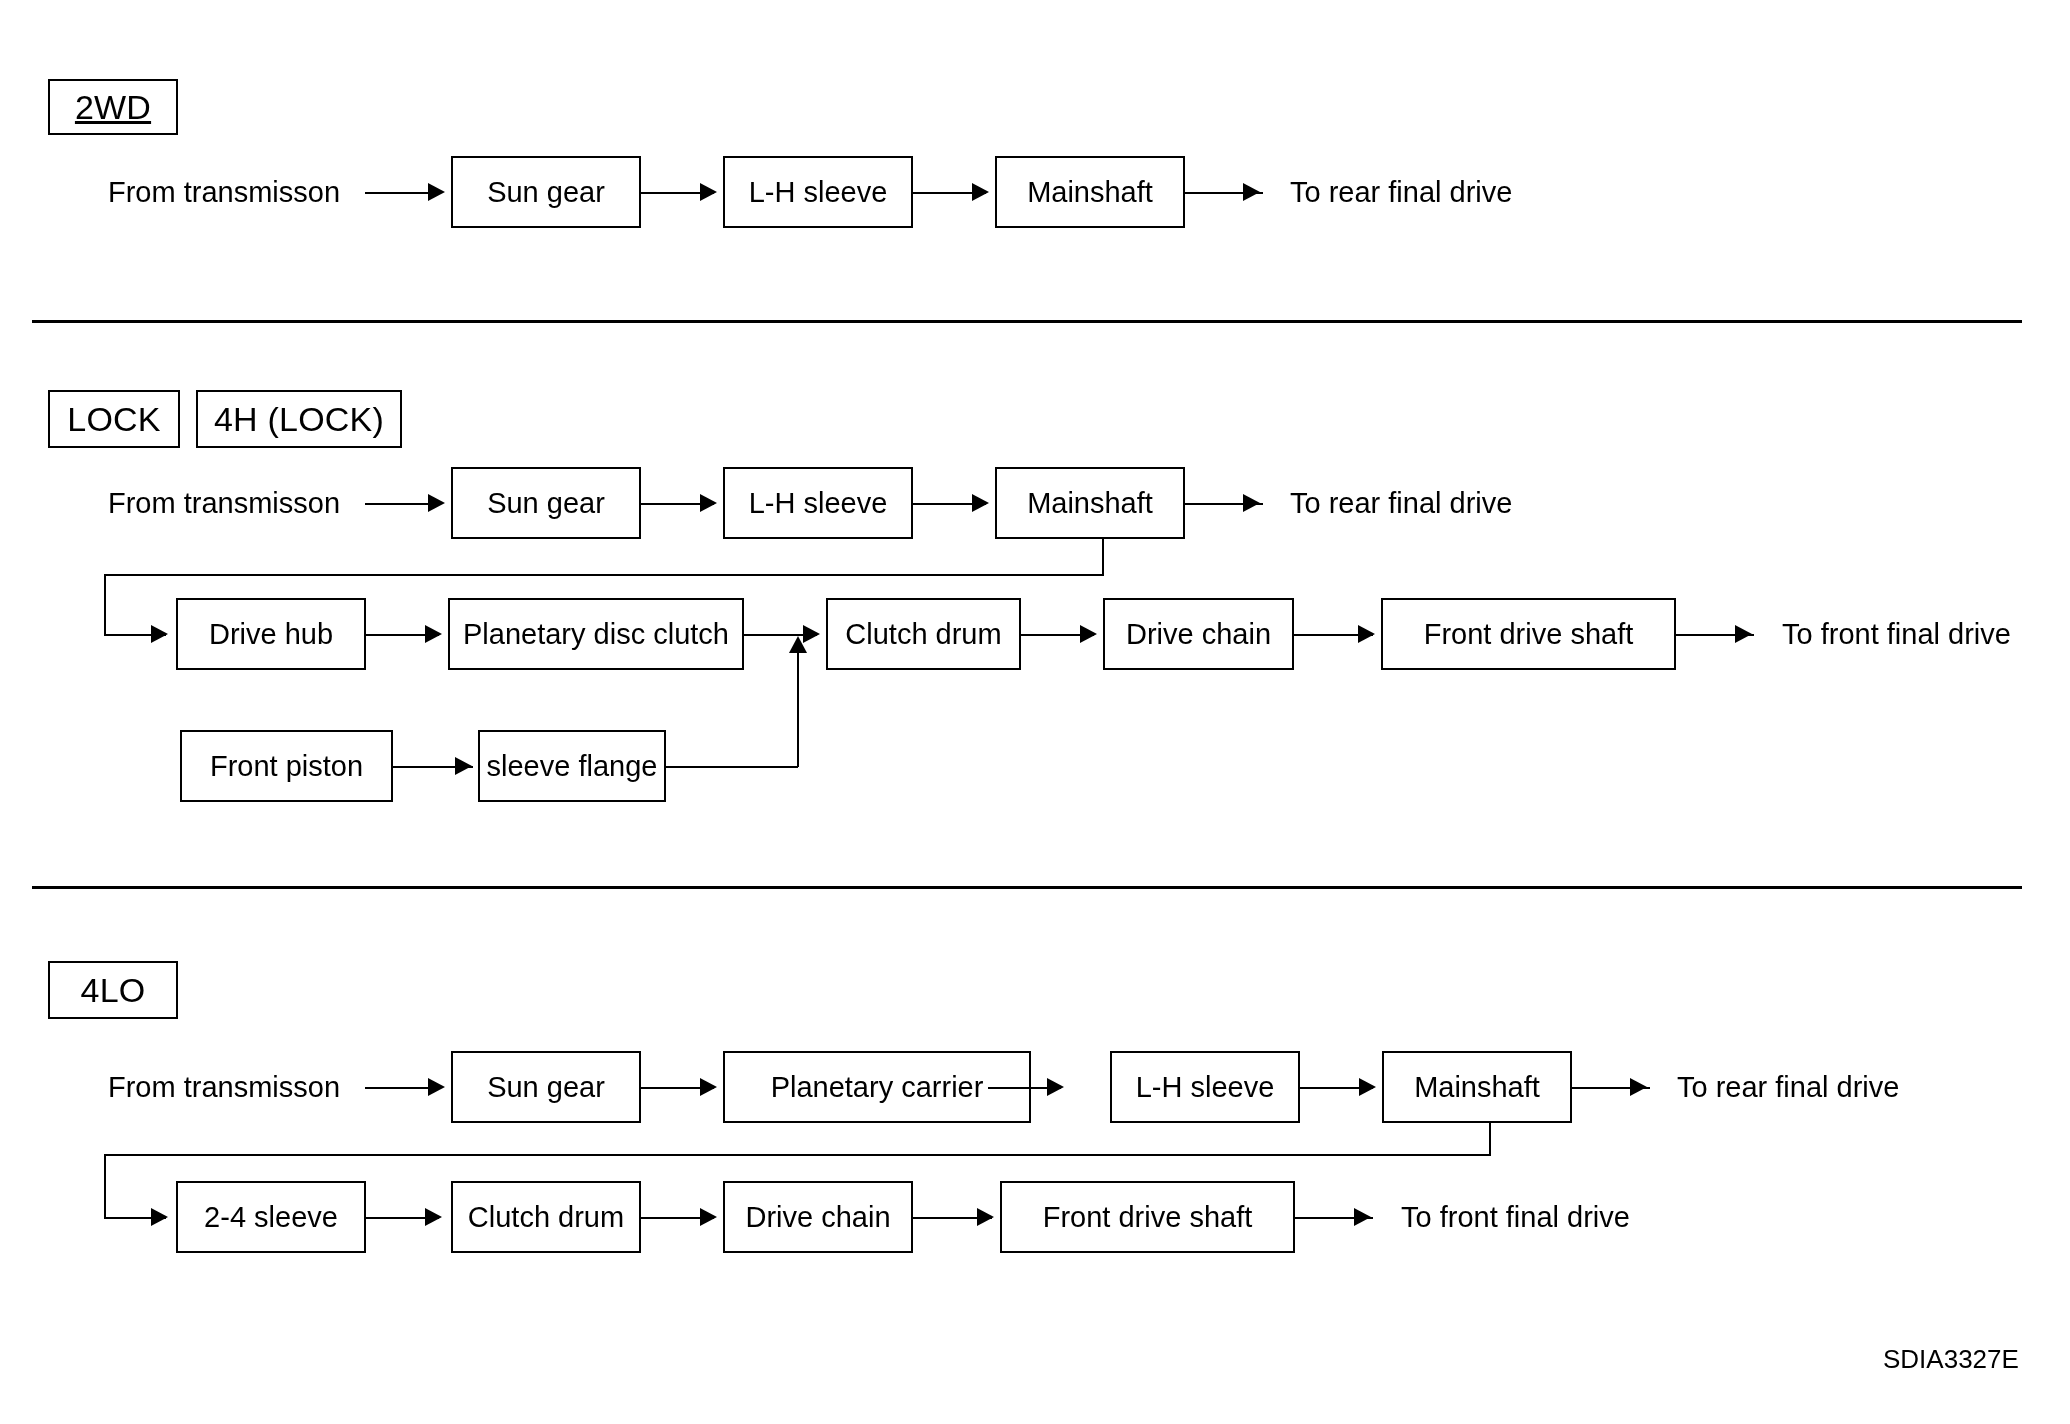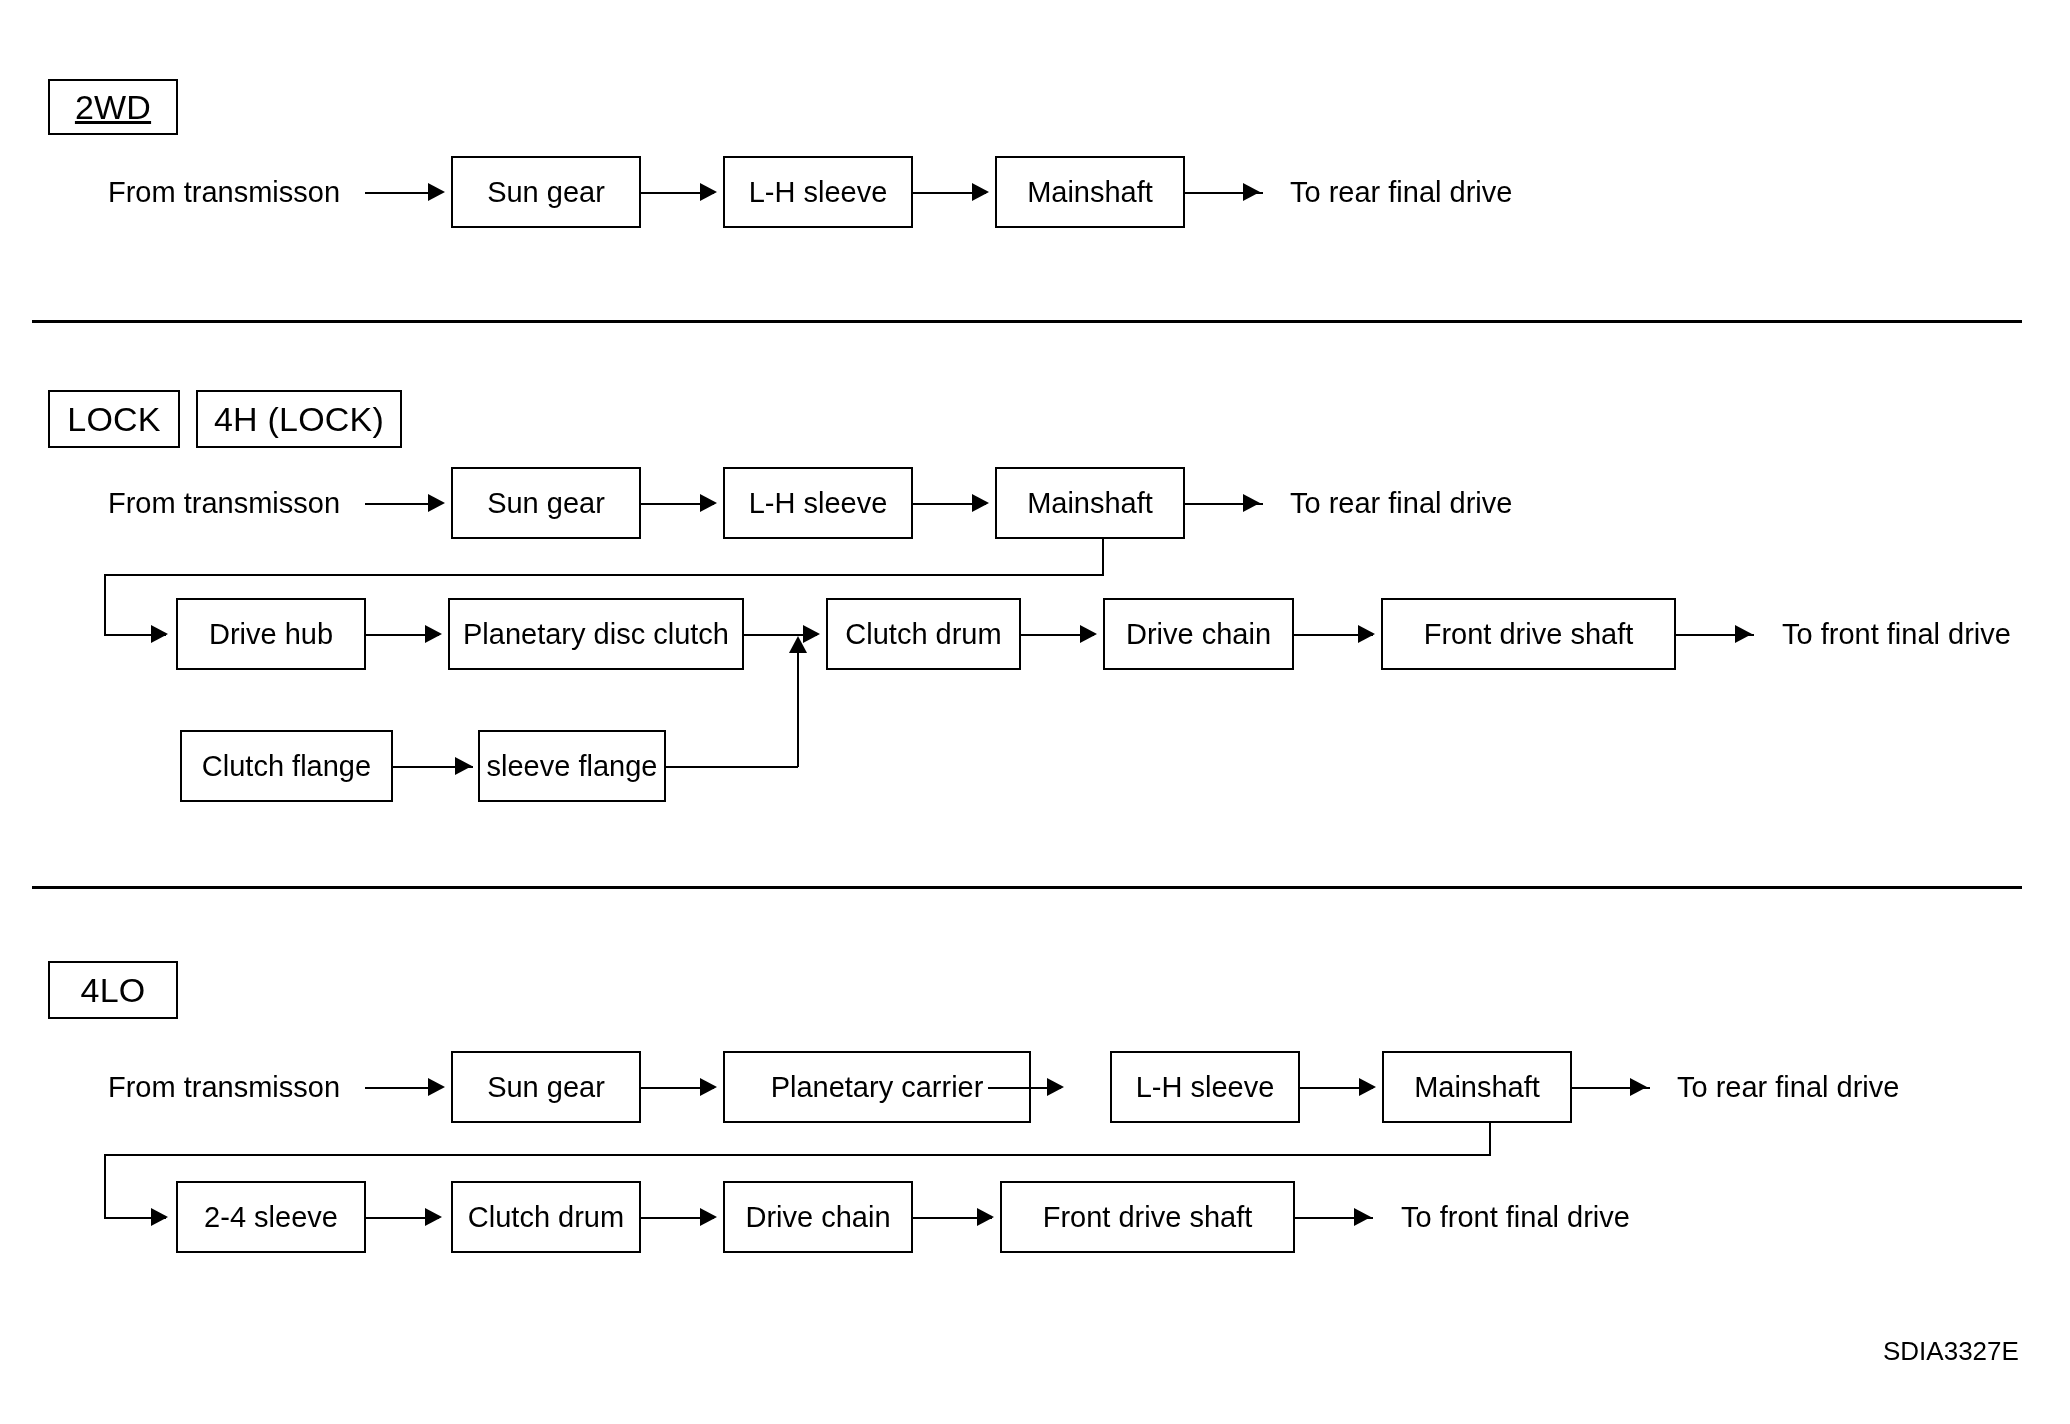--- a/index.html
+++ b/index.html
@@ -89,20 +89,21 @@
     height: 0;
     border-top: 3px solid #000;
   }
 
   
   .ref-code {
     position: absolute;
     font-size: 26px;
     line-height: 1;
     white-space: nowrap;
+    margin-top: 8px;
   }
 </style>
 </head>
 <body>
 
 <div id="page">
 
   <section>
 
     <div class="mode-chip" style="left:48px; top:79px; width:130px; height:56px;text-decoration:underline;">
@@ -214,21 +215,21 @@
     <div class="node" style="left:1381px; top:598px; width:295px; height:72px;">
       <span>Front drive shaft</span>
     </div>
 
     <div class="hline" style="left:1676px; top:634px; width:78px;"></div>
     <div class="arrow-r" style="left:1735px; top:625px;"></div>
 
     <div class="term" style="left:1782px; top:620px;">To front final drive</div>
 
     <div class="node" style="left:180px; top:730px; width:213px; height:72px;">
-      <span>Clutch flange</span>
+      <span>Front piston</span>
     </div>
 
     <div class="hline" style="left:393px; top:766px; width:80px;"></div>
     <div class="arrow-r" style="left:455px; top:757px;"></div>
 
     <div class="node" style="left:478px; top:730px; width:188px; height:72px;">
       <span>sleeve flange</span>
     </div>
 
     <div class="hline" style="left:666px; top:766px; width:132px;"></div>

